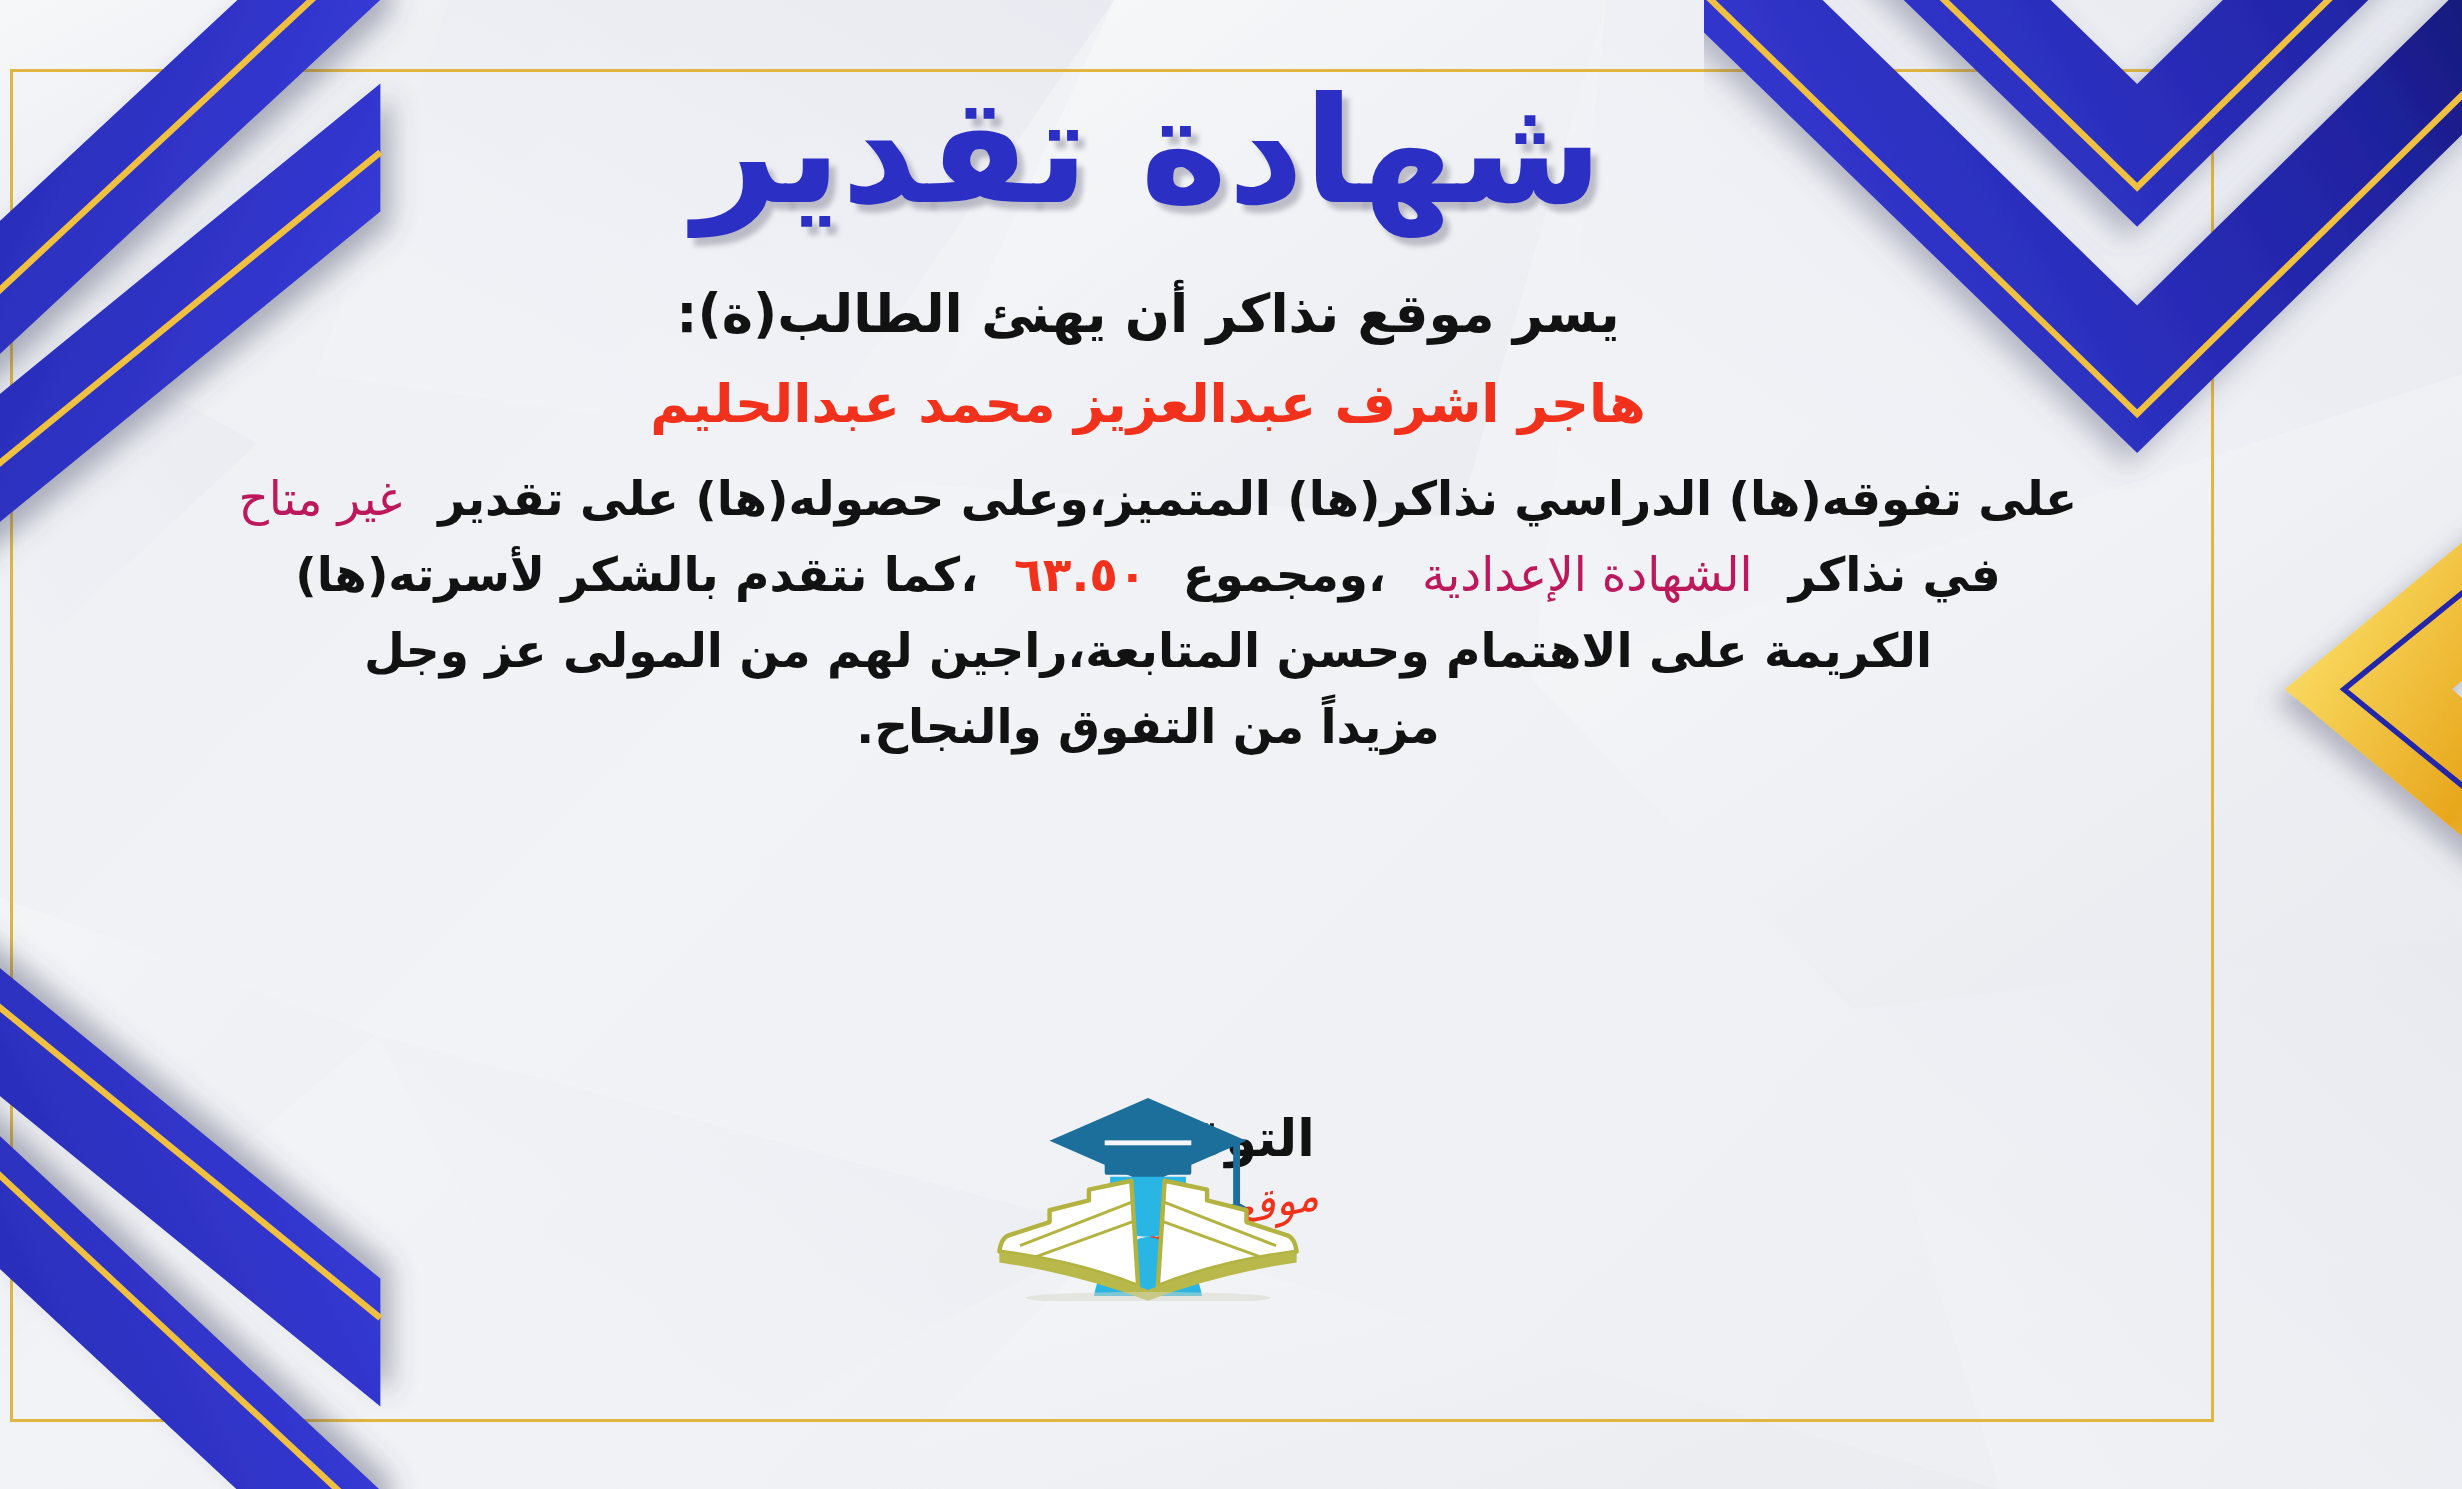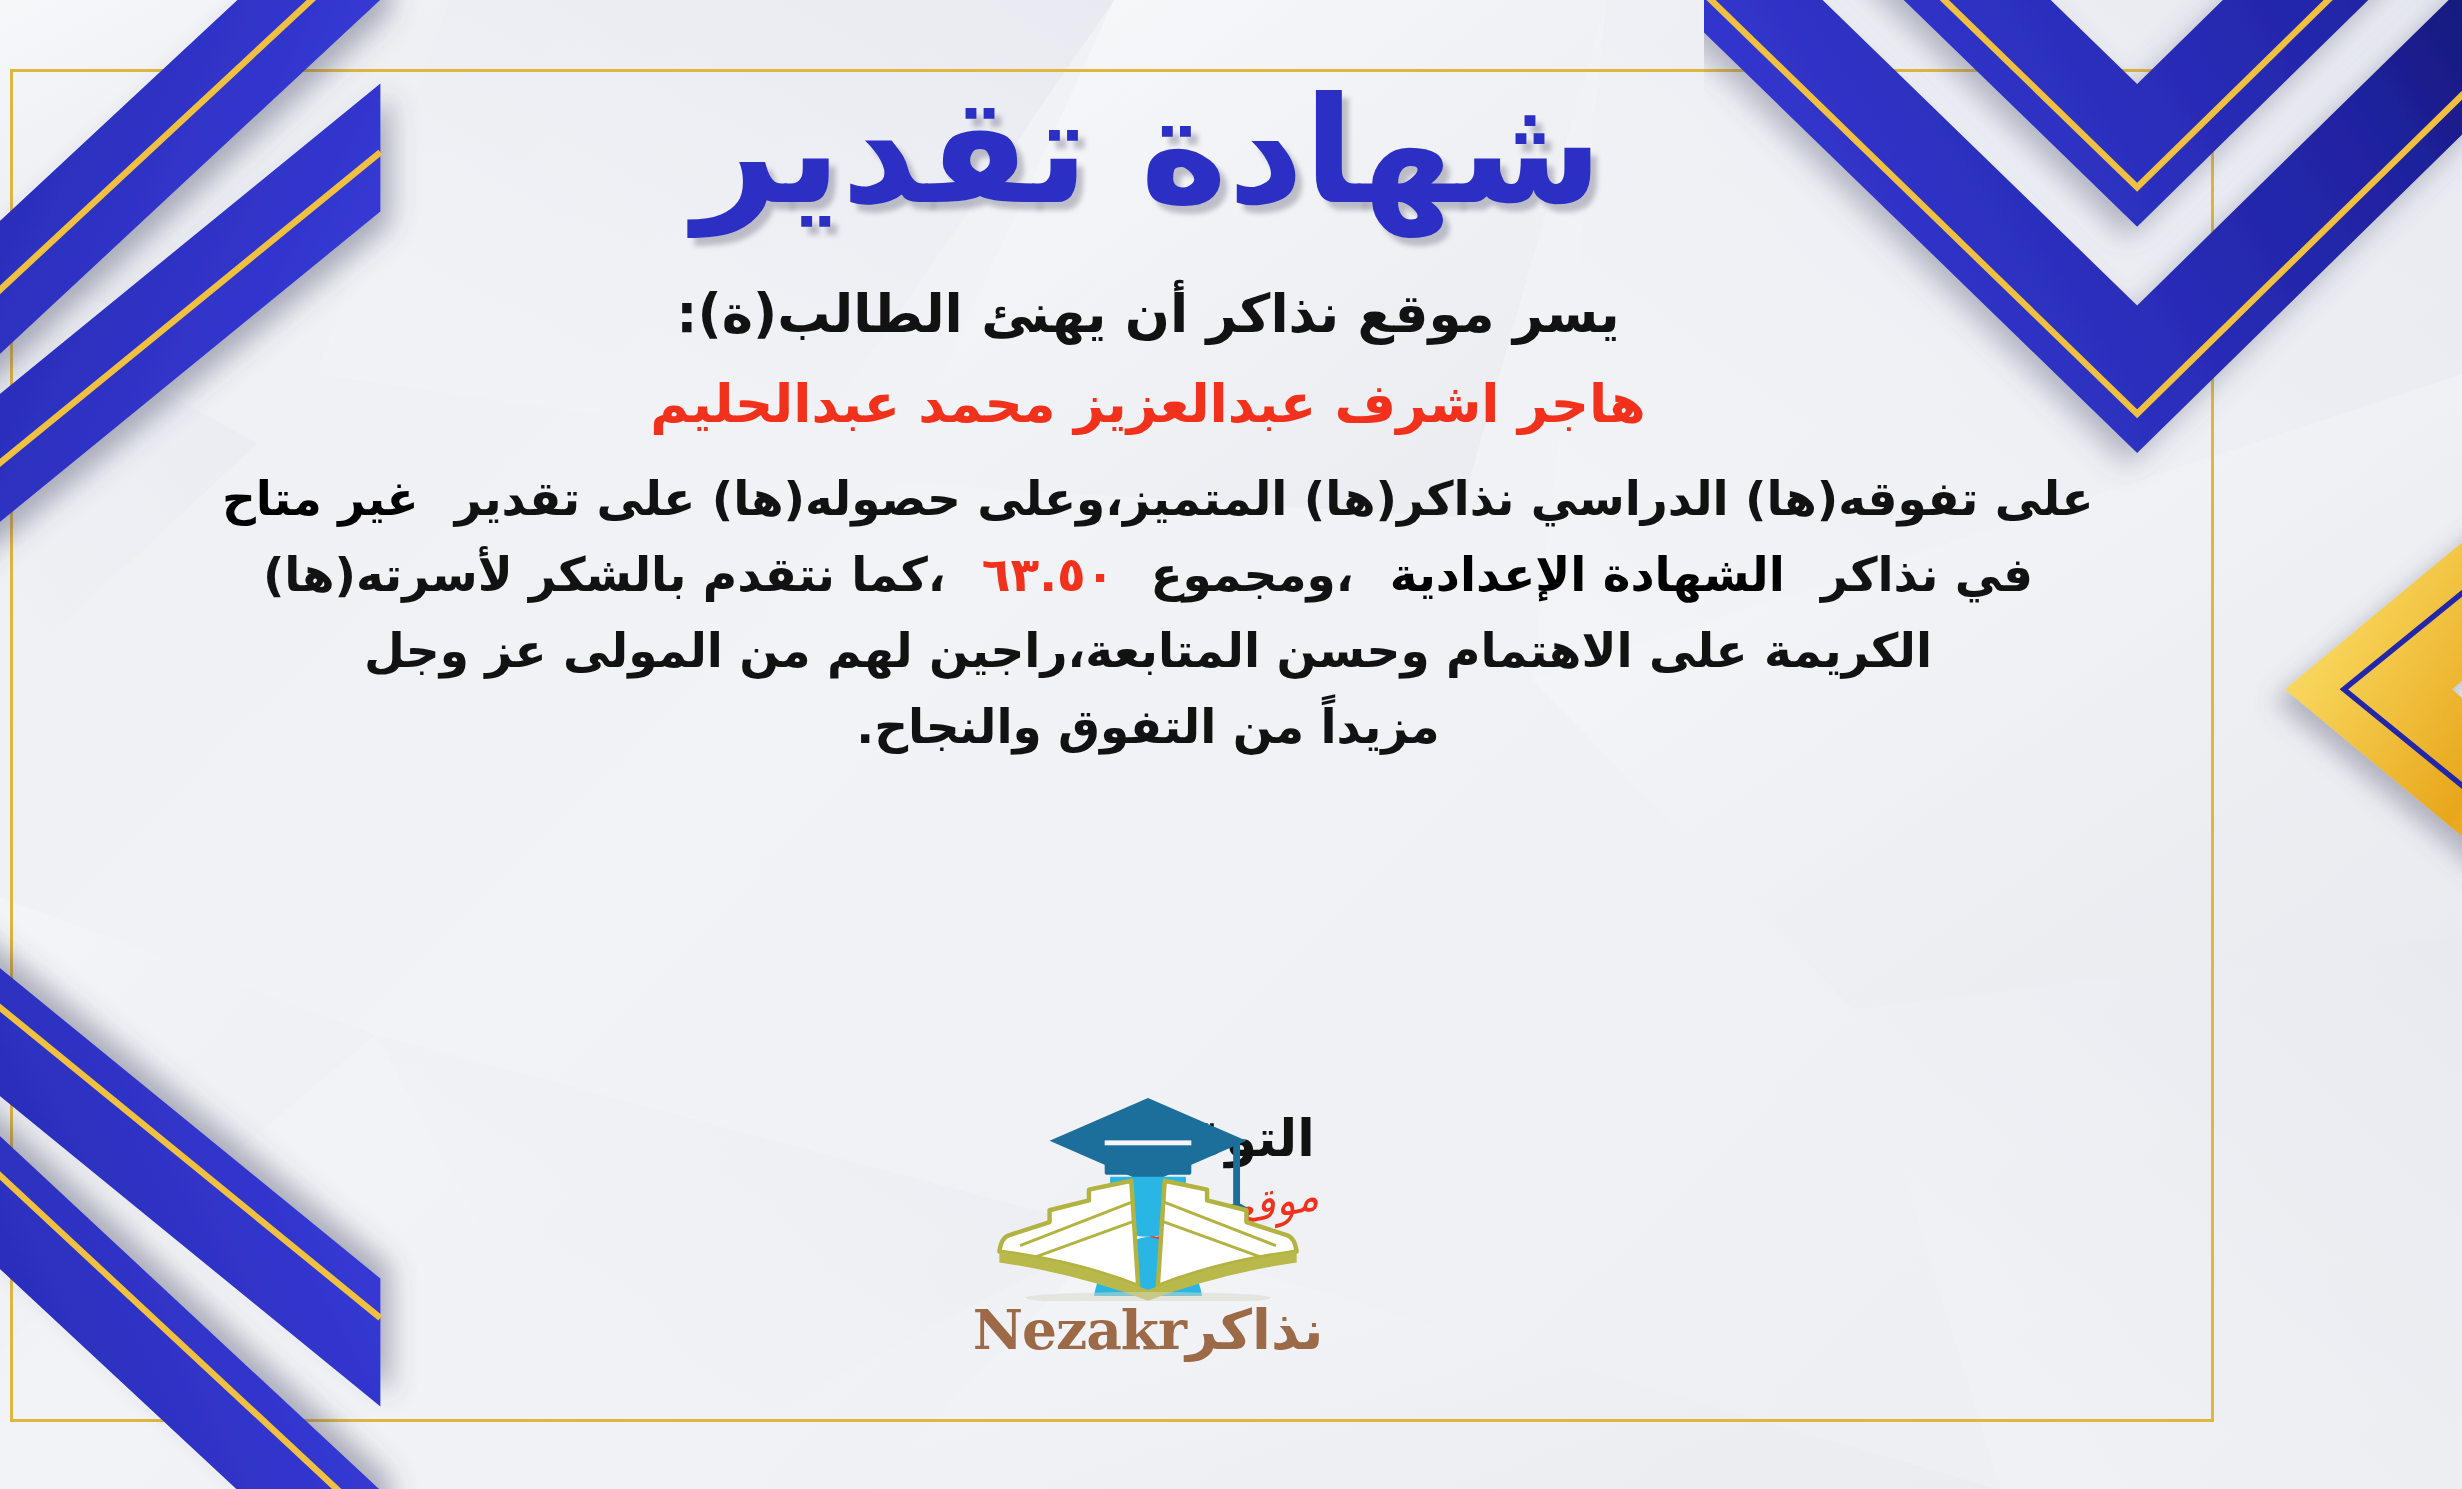--- a/index.html
+++ b/index.html
@@ -85,22 +85,22 @@
 
   .body-text {
     margin-top: 27px;
     font-size: 47px;
     line-height: 1.62;
     color: #121212;
     font-weight: 600;
     padding: 0 59px;
   }
   .body-text .hl {
-    color: #000000;
-    font-weight: 700;
+    color: #be185d;
+    font-weight: 400;
   }
   .body-text .gap-l { margin-right: 19.7px; margin-left: 19.7px; }
   .score {
     color: #f2311c;
     font-weight: 700;
     margin: 0 19.7px;
     text-align: center;
   }
 
   
@@ -324,20 +324,17 @@
         <path d="M60,318 L286,230" stroke="#b3b342" stroke-width="6" fill="none"></path>
         <path d="M72,348 L292,268" stroke="#b3b342" stroke-width="6" fill="none"></path>
 
         <path d="M622,330 Q618,300 600,296 L520,270 L520,246 L440,226 L440,204 L354,186 L340,400 Q460,352 622,330 Z" fill="#ffffff" stroke="#b3b342" stroke-width="9" stroke-linejoin="round"></path>
         <path d="M580,318 L354,230" stroke="#b3b342" stroke-width="6" fill="none"></path>
         <path d="M568,348 L348,268" stroke="#b3b342" stroke-width="6" fill="none"></path>
 
         <path d="M18,330 Q180,352 320,408 Q460,352 622,330 L622,352 Q460,376 320,430 Q180,376 18,352 Z" fill="#b9b84a"></path>
         <ellipse cx="320" cy="424" rx="250" ry="12" fill="#d8d8c8" opacity="0.5"></ellipse>
       </svg>
-      <div class="logo-word">
-        <span>Nezakr</span><span class="ar">نذاكر</span>
-      </div>
     </div>
 
   </div>
 </div>
 
 
 </body></html>

